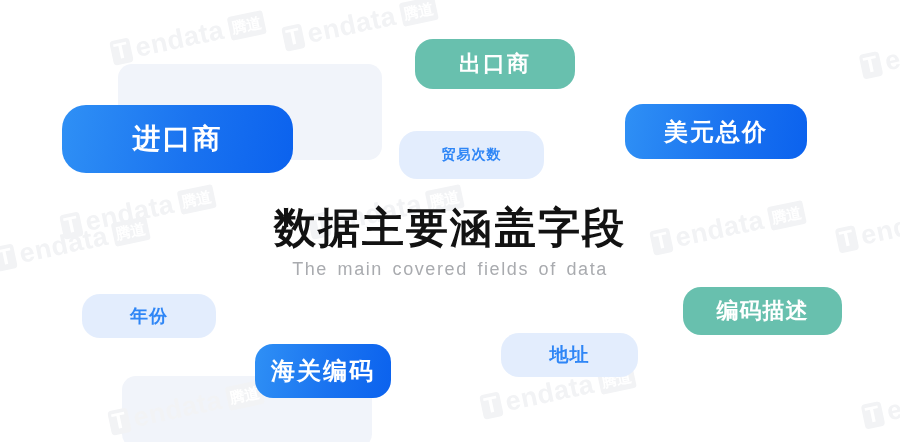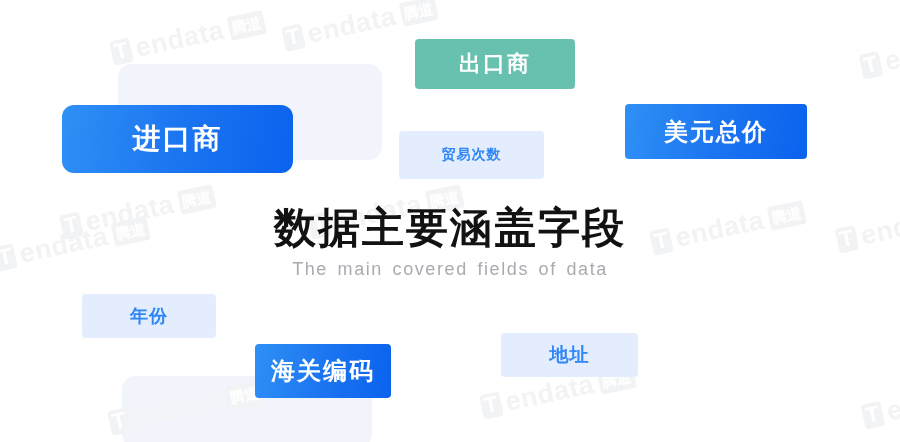--- a/index.html
+++ b/index.html
@@ -43,41 +43,41 @@
     color:#ffffff;
     border-radius:3px;
     padding:2px 3px;
     letter-spacing:0px;
   }
 
   
   .tag{
     position:absolute;
     display:flex;align-items:center;justify-content:center;
-    border-radius:4px;
+    border-radius:18px;
     font-weight:700;
     letter-spacing:2px;
     box-sizing:border-box;
     white-space:nowrap;
   }
   .tag.blue{
     background:linear-gradient(100deg,#2f90f5 0%,#1a73f0 55%,#0b62ee 100%);
     color:#ffffff;
   }
   .tag.teal{
     background:#68c0ae;
     color:#ffffff;
   }
   .tag.light{
     background:#e3edfd;
     color:#2f86f6;
   }
 
   
-  #tag-importer   {left:62px; top:105px; width:231px;height:68px;font-size:28px;border-radius:12px;}
+  #tag-importer   {left:62px; top:105px; width:231px;height:68px;font-size:28px;border-radius:24px;}
   #tag-exporter   {left:415px;top:39px;  width:160px;height:50px;font-size:22px;}
   #tag-trade-count{left:399px;top:131px; width:145px;height:48px;font-size:14px;letter-spacing:1px;}
   #tag-total-usd  {left:625px;top:104px; width:182px;height:55px;font-size:24px;justify-content:center;}
   #tag-year       {left:82px; top:281px; width:134px;height:44px;font-size:18px;letter-spacing:1px;margin-top:13px;}
   #tag-hs-code    {left:255px;top:344px; width:136px;height:54px;font-size:24px;}
   #tag-address    {left:501px;top:333px; width:137px;height:44px;font-size:19px;letter-spacing:1px;}
   #tag-code-desc  {left:683px;top:287px; width:159px;height:48px;font-size:22px;letter-spacing:1px;}
 
   
   #title-block{
@@ -193,19 +193,22 @@
   </div>
 
   <div id="tag-hs-code" class="tag blue">
     <span>海关编码</span>
   </div>
 
   <div id="tag-address" class="tag light">
     <span>地址</span>
   </div>
 
+  <div id="tag-code-desc" class="tag teal">
+    <span>编码描述</span>
+  </div>
 
   <div id="title-block">
     <h1 id="main-title">数据主要涵盖字段</h1>
     <p id="sub-title">The main covered fields of  data</p>
   </div>
 
 </div>
 
 </body></html>

